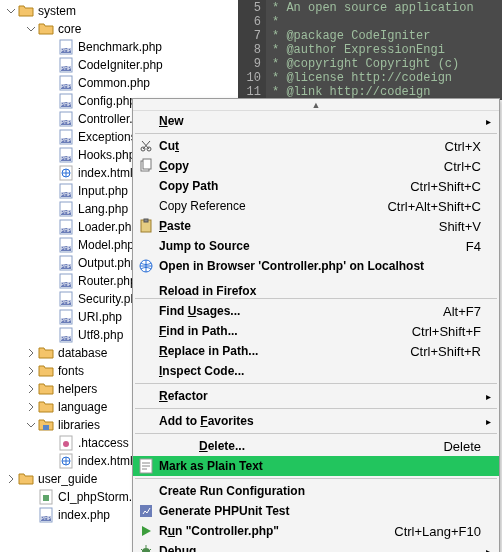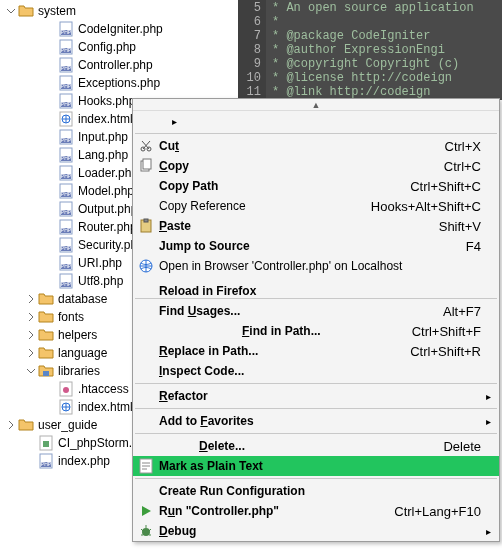--- a/index.html
+++ b/index.html
@@ -130,30 +130,68 @@
           </svg>
         </span>
         <span class="nicon">
           <svg width="16" height="16" viewBox="0 0 16 16">
             <path d="M1 3h5l1 2h8v8H1z" fill="#f4c46a" stroke="#b4841f"></path>
           </svg>
         </span>
         <span class="nlabel">system</span>
       </div>
       <div class="tree-row">
+        <span class="indent" style="width: 24px;"></span>
+        <span class="exp">
+          <svg width="10" height="10" viewBox="0 0 10 10">
+            <path d="M1 3l4 4 4-4" fill="none" stroke="#6a6a6a"></path>
+          </svg>
+        </span>
+        <span class="nicon">
+          <svg width="16" height="16" viewBox="0 0 16 16">
+            <path d="M1 3h5l1 2h8v8H1z" fill="#f4c46a" stroke="#b4841f"></path>
+          </svg>
+        </span>
+        <span class="nlabel">core</span>
+      </div>
+      <div class="tree-row">
+        <span class="indent" style="width: 44px;"></span>
+        <span class="noexp"></span>
+        <span class="nicon">
+          <svg width="16" height="16" viewBox="0 0 16 16">
+            <rect x="2" y="1" width="12" height="14" fill="#fff" stroke="#8aa0c8"></rect>
+            <rect x="3" y="9" width="10" height="5" fill="#6b7db8"></rect>
+            <text x="8" y="13" font-size="5" fill="#fff" text-anchor="middle" font-family="Arial">PHP</text>
+          </svg>
+        </span>
+        <span class="nlabel">Benchmark.php</span>
+      </div>
+      <div class="tree-row">
         <span class="indent" style="width: 44px;"></span>
         <span class="noexp"></span>
         <span class="nicon">
           <svg width="16" height="16" viewBox="0 0 16 16">
             <rect x="2" y="1" width="12" height="14" fill="#fff" stroke="#8aa0c8"></rect>
             <rect x="3" y="9" width="10" height="5" fill="#6b7db8"></rect>
             <text x="8" y="13" font-size="5" fill="#fff" text-anchor="middle" font-family="Arial">PHP</text>
           </svg>
         </span>
         <span class="nlabel">CodeIgniter.php</span>
+      </div>
+      <div class="tree-row">
+        <span class="indent" style="width: 44px;"></span>
+        <span class="noexp"></span>
+        <span class="nicon">
+          <svg width="16" height="16" viewBox="0 0 16 16">
+            <rect x="2" y="1" width="12" height="14" fill="#fff" stroke="#8aa0c8"></rect>
+            <rect x="3" y="9" width="10" height="5" fill="#6b7db8"></rect>
+            <text x="8" y="13" font-size="5" fill="#fff" text-anchor="middle" font-family="Arial">PHP</text>
+          </svg>
+        </span>
+        <span class="nlabel">Common.php</span>
       </div>
       <div class="tree-row">
         <span class="indent" style="width: 44px;"></span>
         <span class="noexp"></span>
         <span class="nicon">
           <svg width="16" height="16" viewBox="0 0 16 16">
             <rect x="2" y="1" width="12" height="14" fill="#fff" stroke="#8aa0c8"></rect>
             <rect x="3" y="9" width="10" height="5" fill="#6b7db8"></rect>
             <text x="8" y="13" font-size="5" fill="#fff" text-anchor="middle" font-family="Arial">PHP</text>
           </svg>
@@ -446,20 +484,21 @@
           </svg>
         </span>
         <span class="nlabel">index.php</span>
       </div>
     </div>
 
 <div class="menu" id="menu">
   <div class="menu-scroll-up">▲</div>
 <div class="mrow">
         <span class="micon"></span>
+        <span class="mlabel" style="font-weight: bold;"><u>N</u>ew</span>
         <span class="mshort"></span>
         <span class="marrow">▸</span>
       </div>
       <div class="msep"></div>
       <div class="mrow">
         <span class="micon">
           <svg width="16" height="16" viewBox="0 0 16 16">
             <circle cx="5" cy="11" r="2" fill="none" stroke="#555"></circle>
             <circle cx="11" cy="11" r="2" fill="none" stroke="#555"></circle>
             <path d="M5 11L12 3M11 11L4 3" stroke="#555"></path>
@@ -482,21 +521,21 @@
       </div>
       <div class="mrow">
         <span class="micon"></span>
         <span class="mlabel" style="font-weight: bold;">Copy Path</span>
         <span class="mshort">Ctrl+Shift+C</span>
         <span class="marrow"></span>
       </div>
       <div class="mrow">
         <span class="micon"></span>
         <span class="mlabel" style="font-weight: normal;">Copy Reference</span>
-        <span class="mshort">Hooks+Alt+Shift+C</span>
+        <span class="mshort">Ctrl+Alt+Shift+C</span>
         <span class="marrow"></span>
       </div>
       <div class="mrow">
         <span class="micon">
           <svg width="16" height="16" viewBox="0 0 16 16">
             <rect x="3" y="2" width="10" height="12" fill="#e6cd82" stroke="#9d7e2e"></rect>
             <rect x="6" y="1" width="4" height="3" fill="#888" stroke="#555"></rect>
           </svg>
         </span>
         <span class="mlabel" style="font-weight: bold;"><u>P</u>aste</span>
@@ -509,40 +548,40 @@
         <span class="mshort">F4</span>
         <span class="marrow"></span>
       </div>
       <div class="mrow">
         <span class="micon">
           <svg width="16" height="16" viewBox="0 0 16 16">
             <circle cx="8" cy="8" r="6" fill="#fff" stroke="#2a6fd6"></circle>
             <path d="M2 8h12M8 2v12M3 5c3 2 7 2 10 0M3 11c3-2 7-2 10 0" stroke="#2a6fd6" fill="none"></path>
           </svg>
         </span>
-        <span class="mlabel" style="font-weight: normal;">Open in Browser 'Controller.php' on Localhost</span>
+        <span class="mlabel" style="font-weight: bold;">Open in Browser 'Controller.php' on Localhost</span>
         <span class="mshort"></span>
         <span class="marrow"></span>
       </div>
       <div class="mrow">
         <span class="micon"></span>
         <span class="mlabel" style="font-weight: bold; margin-top: 10px;">Reload in Firefox</span>
         <span class="mshort"></span>
         <span class="marrow"></span>
       </div>
       <div class="msep"></div>
       <div class="mrow">
         <span class="micon"></span>
         <span class="mlabel" style="font-weight: bold;">Find <u>U</u>sages...</span>
         <span class="mshort">Alt+F7</span>
         <span class="marrow"></span>
       </div>
       <div class="mrow">
         <span class="micon"></span>
-        <span class="mlabel" style="font-weight: bold; text-align: center;"><u>F</u>ind in Path...</span>
+        <span class="mlabel" style="font-weight: bold;"><u>F</u>ind in Path...</span>
         <span class="mshort">Ctrl+Shift+F</span>
         <span class="marrow"></span>
       </div>
       <div class="mrow">
         <span class="micon"></span>
         <span class="mlabel" style="font-weight: bold;"><u>R</u>eplace in Path...</span>
         <span class="mshort">Ctrl+Shift+R</span>
         <span class="marrow"></span>
       </div>
       <div class="mrow">
@@ -586,20 +625,31 @@
       <div class="msep"></div>
       <div class="mrow">
         <span class="micon"></span>
         <span class="mlabel" style="font-weight: bold;">Create Run Configuration</span>
         <span class="mshort"></span>
         <span class="marrow"></span>
       </div>
       <div class="mrow">
         <span class="micon">
           <svg width="16" height="16" viewBox="0 0 16 16">
+            <rect x="2" y="2" width="12" height="12" fill="#6b7db8"></rect>
+            <path d="M5 11l2-3 2 2 3-5" stroke="#fff" fill="none"></path>
+          </svg>
+        </span>
+        <span class="mlabel" style="font-weight: bold;">Generate PHPUnit Test</span>
+        <span class="mshort"></span>
+        <span class="marrow"></span>
+      </div>
+      <div class="mrow">
+        <span class="micon">
+          <svg width="16" height="16" viewBox="0 0 16 16">
             <path d="M4 3l9 5-9 5z" fill="#3c9d3c"></path>
           </svg>
         </span>
         <span class="mlabel" style="font-weight: bold;">R<u>u</u>n "Controller.php"</span>
         <span class="mshort">Ctrl+Lang+F10</span>
         <span class="marrow"></span>
       </div>
       <div class="mrow">
         <span class="micon">
           <svg width="16" height="16" viewBox="0 0 16 16">

